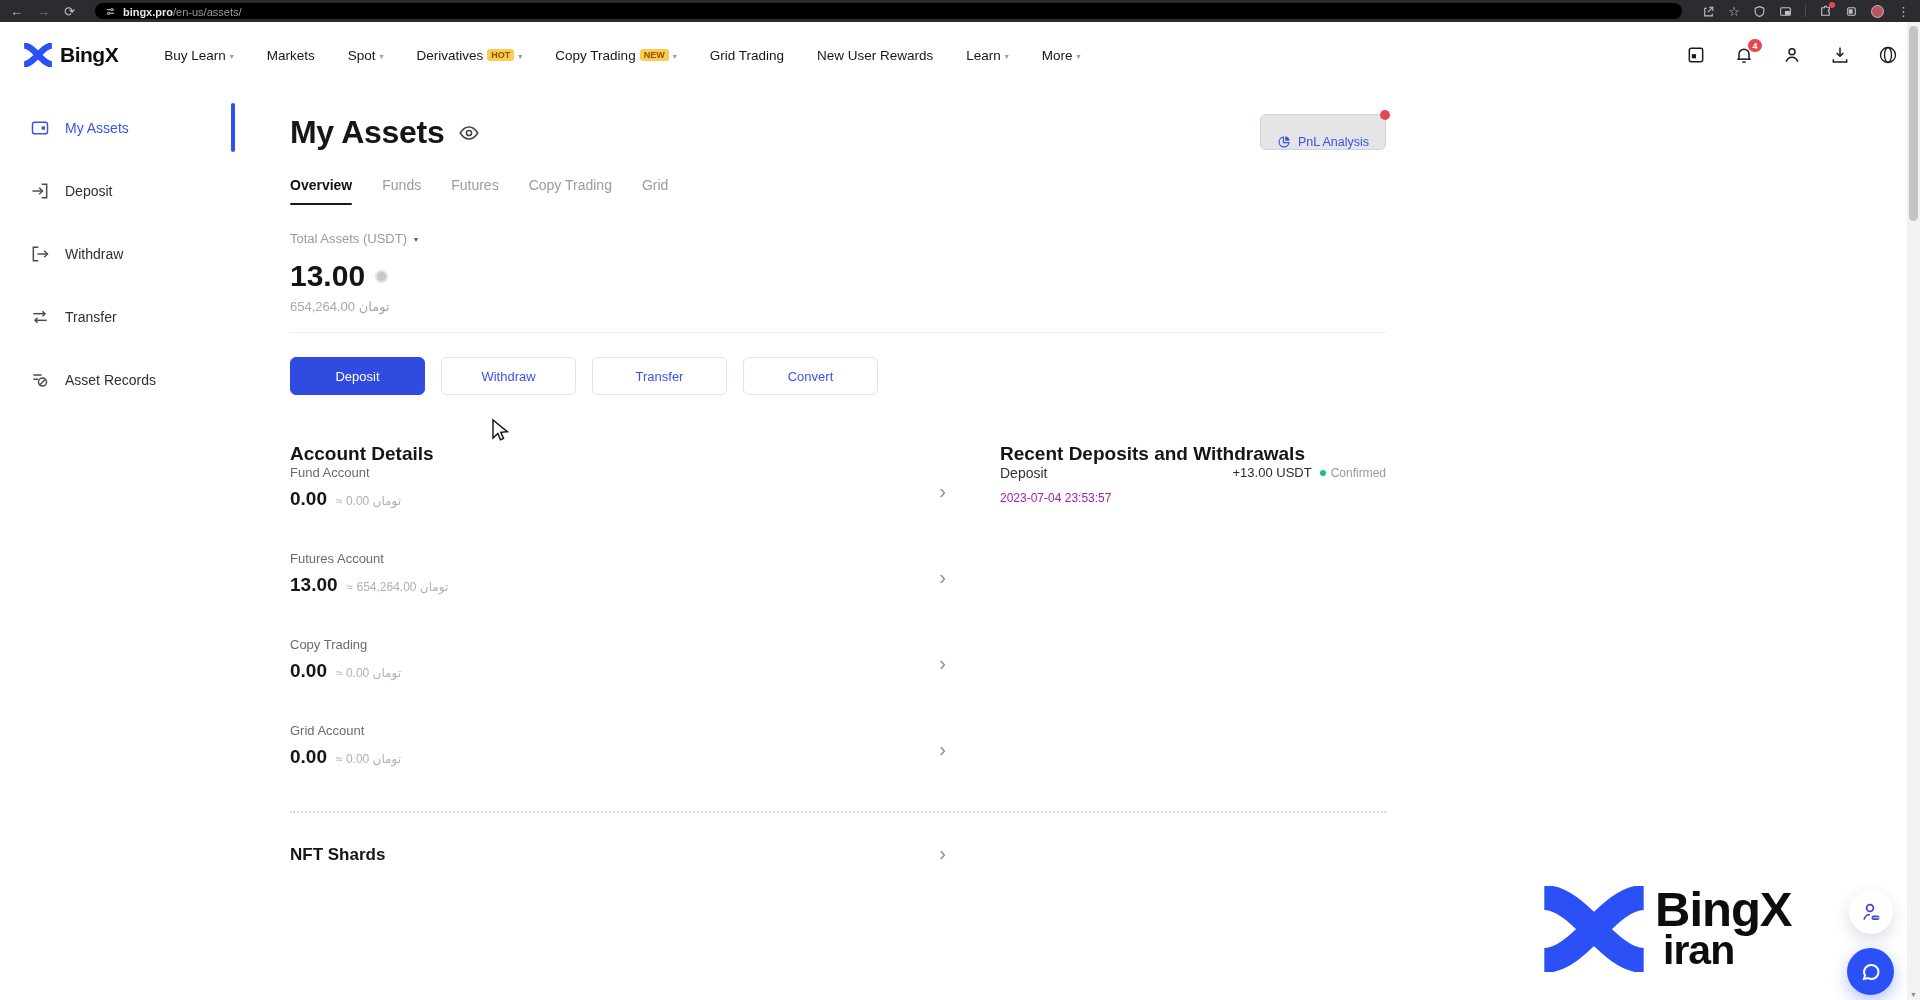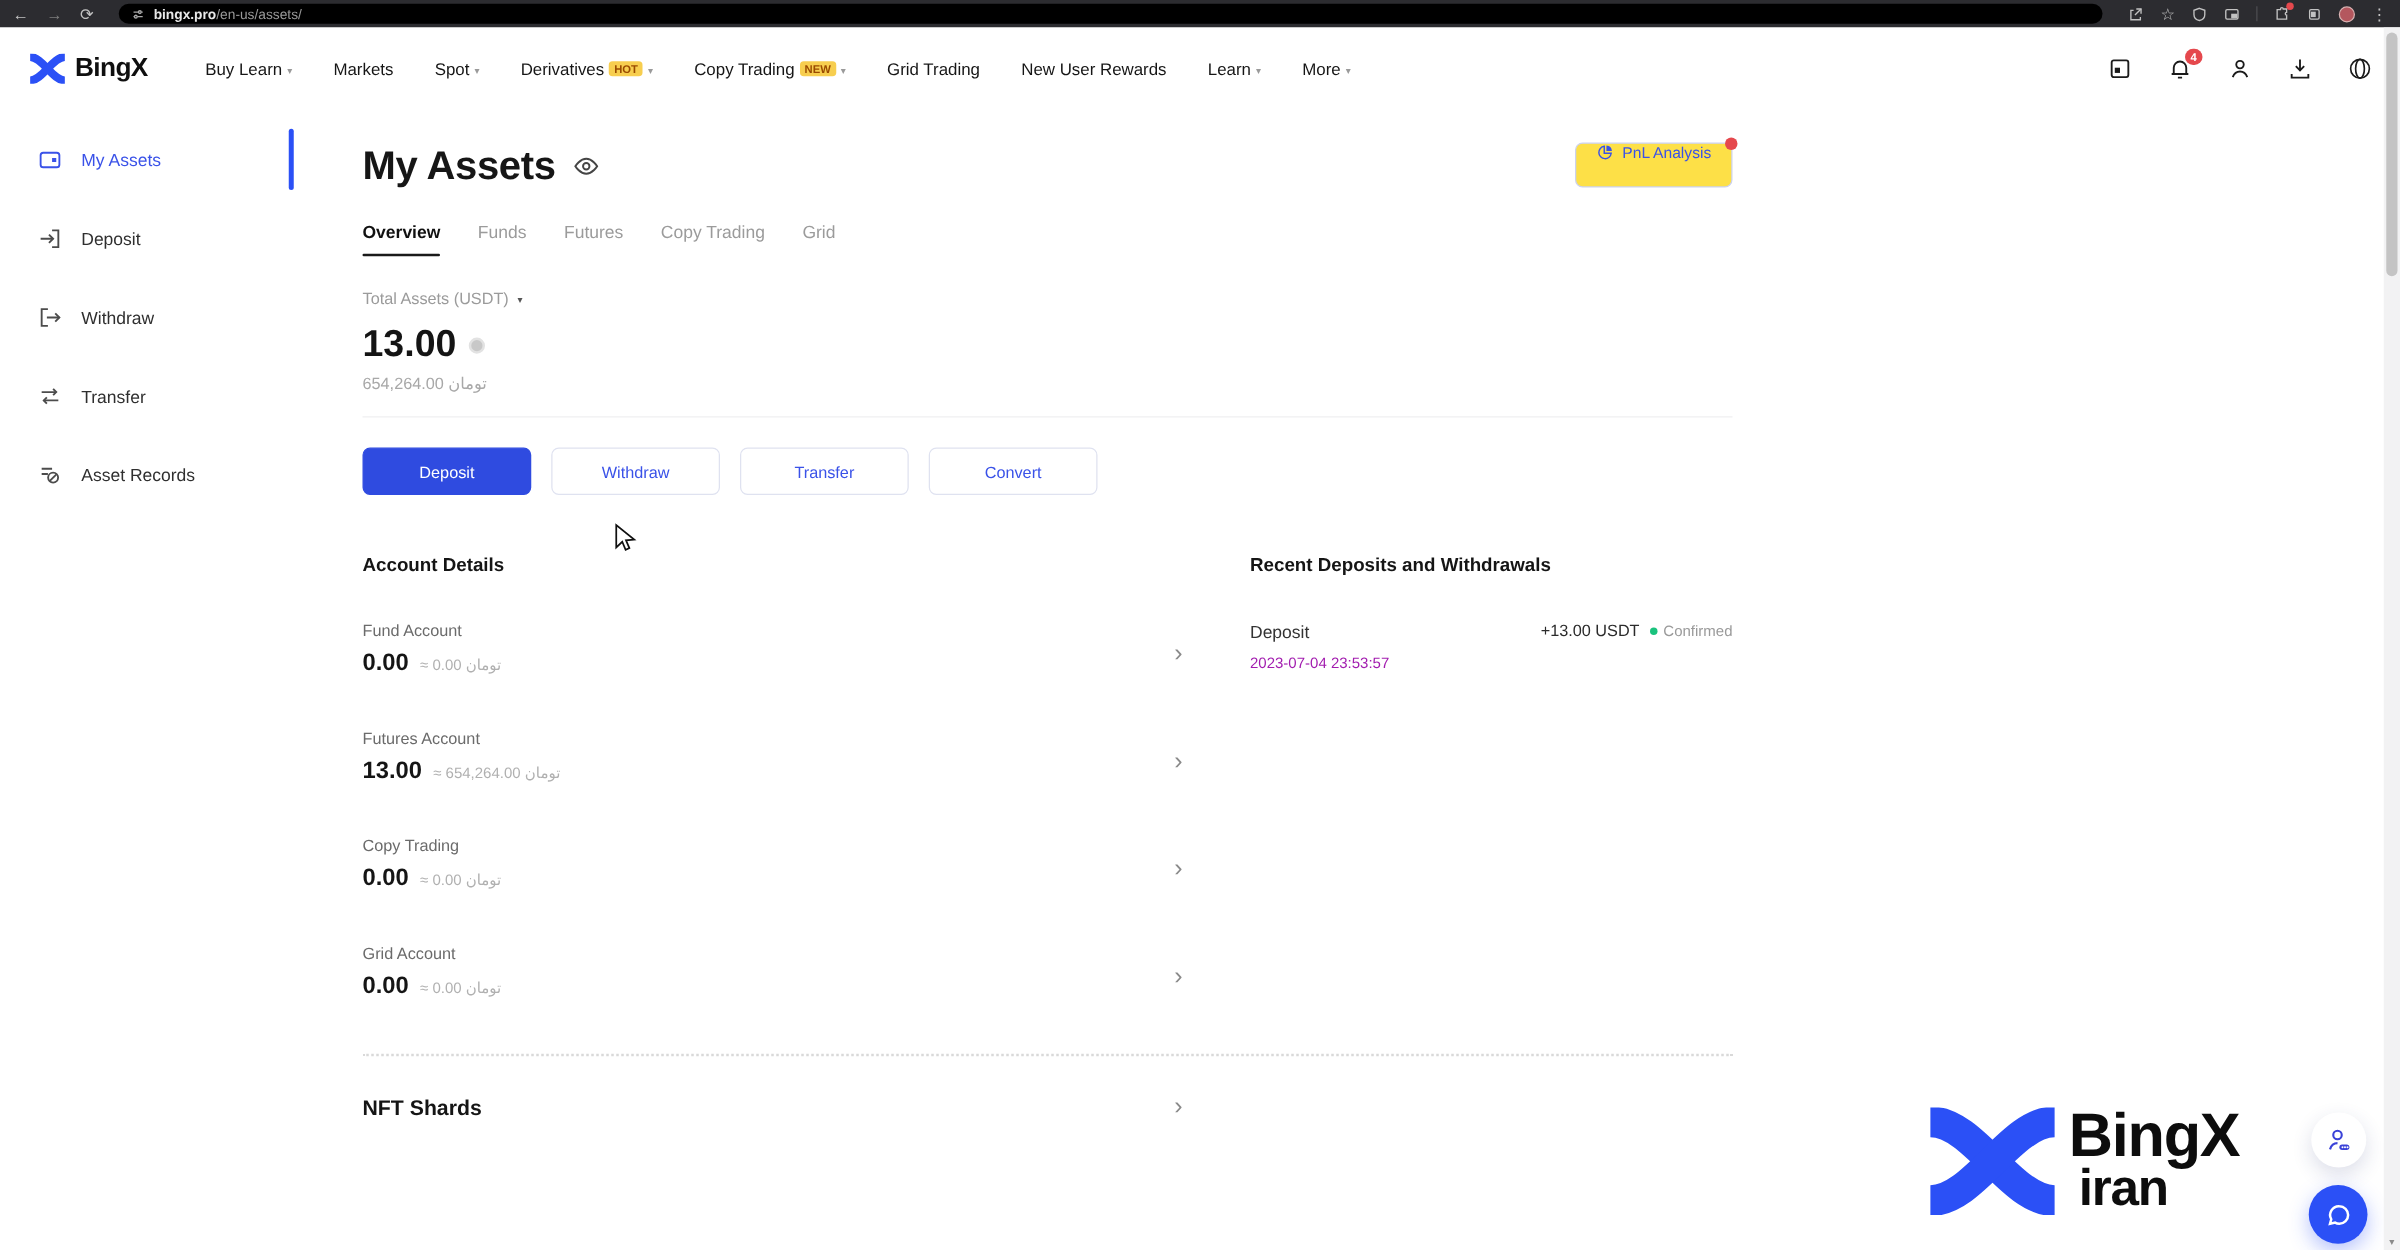--- a/index.html
+++ b/index.html
@@ -51,23 +51,23 @@
   .side-item.active { color:#3A52E8; }
   .side-item.active svg { color:#3A52E8; }
   .active-bar { position:absolute; right:2px; top:7px; width:4px; height:49px;
     background:#2B50F6; border-radius:2px; }
 
   
   #main { position:absolute; left:290px; top:88px; width:1096px; }
   #title-row { position:relative; padding-top:26px; display:flex; align-items:center; }
   #page-title { font-size:32px; font-weight:700; color:#161616; letter-spacing:-.3px; }
   .eye-ic { margin-left:14px; color:#454545; display:flex; cursor:pointer; }
-  #pnl-btn { position:absolute; right:0; top:26px; height:36px; background:#fde047;
+  #pnl-btn { position:absolute; right:0; top:26px; height:36px; background:#e5e5e5;
     border:1px solid #ccd2ee; border-radius:6px; color:#3A52E8; font-size:12.5px;
-    display:inline-flex; align-items:flex-start; gap:7px; padding:0 16px; cursor:pointer; }
+    display:inline-flex; align-items:flex-end; gap:7px; padding:0 16px; cursor:pointer; }
   #pnl-dot { position:absolute; right:-5px; top:-5px; width:10px; height:10px;
     border-radius:50%; background:#E5484D; }
 
   #tabs { display:flex; gap:30px; margin-top:26px; }
   .tab { font-size:14px; color:#9b9b9b; padding-bottom:12px; position:relative; cursor:pointer; }
   .tab.active { color:#111; font-weight:700; }
   .tab.active::after { content:""; position:absolute; left:0; right:0; bottom:0;
     height:2.5px; background:#1a1a1a; border-radius:2px; }
 
   #total-label { margin-top:26px; display:flex; align-items:center; gap:7px;
@@ -83,21 +83,21 @@
   #actions { margin-top:24px; display:flex; gap:16px; }
   .act-btn { width:135px; height:38px; border-radius:6px; font-size:13px; font-weight:500;
     display:flex; align-items:center; justify-content:center; background:#fff;
     border:1px solid #dfe2f0; color:#3A52E8; cursor:pointer;
     font-family:"Liberation Sans",sans-serif; }
   .act-btn.primary { background:#2F4BE0; border-color:#2F4BE0; color:#fff; }
 
   #columns { margin-top:48px; display:flex; }
   #col-left { width:656px; margin-right:54px; }
   #col-right { flex:1; }
-  .sec-heading { font-size:15px; font-weight:700; color:#151515; margin-bottom:36px; }
+  .sec-heading { font-size:19px; font-weight:700; color:#151515; }
 
   .acct-row { position:relative; margin-bottom:41px; cursor:pointer; }
   .acct-label { font-size:13px; color:#6b6b6b; margin-bottom:8px; }
   .acct-vline { display:flex; align-items:baseline; gap:9px; }
   .acct-value { font-size:19px; font-weight:700; color:#151515; }
   .acct-fiat { font-size:12px; color:#b0b0b0; }
   .chev { position:absolute; right:0; top:16px; color:#8a8a8a; font-size:20px;
     line-height:1; font-weight:400; }
 
   #dotted-div { border-top:2px dotted #d9d9d9; margin:2px 0 32px; width:1096px; }

